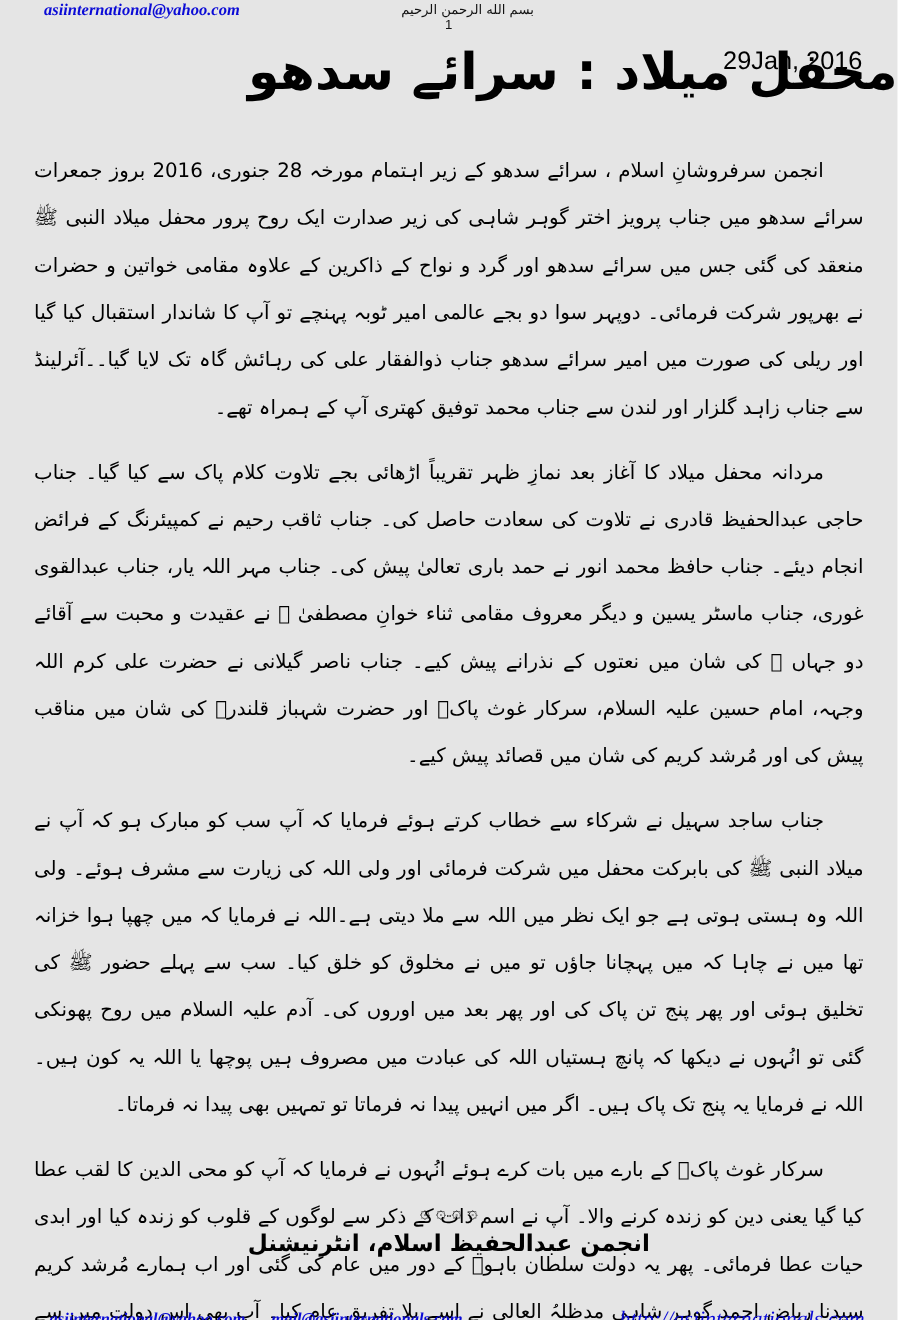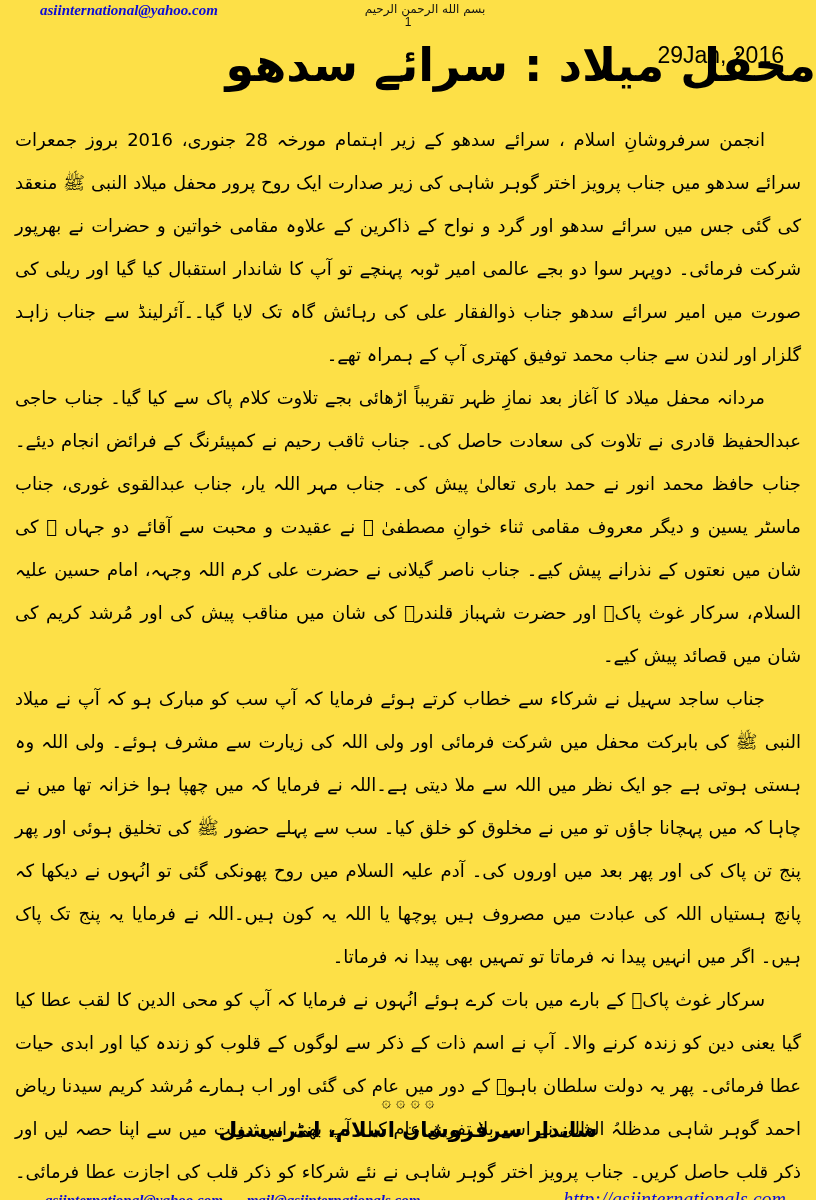--- a/index.html
+++ b/index.html
@@ -1,20 +1,20 @@
 <!DOCTYPE html>
 <html lang="ur"><head>
 <meta charset="utf-8">
 <style>
   html,body{margin:0;padding:0;background:#fff;}
   .page{
     position:relative;
     width:816px;height:1200px;
     margin:0 auto;
-    background:#fde047;
+    background:#e5e5e5;
     overflow:hidden;
     font-family:"DejaVu Sans",sans-serif;
     color:#000;
   }
   
   .top-email{
     position:absolute;left:40px;top:2px;
     font-family:"Liberation Serif",serif;
     font-style:italic;font-weight:bold;
     font-size:15px;color:#0b0bd6;
@@ -50,21 +50,21 @@
   
   .body-text{
     position:absolute;top:118px;left:15px;right:15px;
     direction:rtl;
     text-align:justify;
     font-size:18px;
     line-height:43px;
     color:#000;
   }
   .body-text p{
-    margin:0;
+    margin:16px;
     text-indent:36px;
   }
   
   .ornaments{
     position:absolute;left:0;right:0;top:1092px;
     text-align:center;
     font-size:16px;letter-spacing:6px;
     color:#000;
   }
   .org-name{
@@ -112,21 +112,21 @@
   <div class="body-text">
     <p>انجمن سرفروشانِ اسلام ، سرائے سدھو کے زیر اہتمام مورخہ 28 جنوری، 2016 بروز جمعرات سرائے سدھو میں جناب پرویز اختر گوہر شاہی کی زیر صدارت ایک روح پرور محفل میلاد النبی ﷺ منعقد کی گئی جس میں سرائے سدھو اور گرد و نواح کے ذاکرین کے علاوہ مقامی خواتین و حضرات نے بھرپور شرکت فرمائی۔ دوپہر سوا دو بجے عالمی امیر ٹوبہ پہنچے تو آپ کا شاندار استقبال کیا گیا اور ریلی کی صورت میں امیر سرائے سدھو جناب ذوالفقار علی کی رہائش گاہ تک لایا گیا۔۔آئرلینڈ سے جناب زاہد گلزار اور لندن سے جناب محمد توفیق کھتری آپ کے ہمراہ تھے۔</p>
     <p>مردانہ محفل میلاد کا آغاز بعد نمازِ ظہر تقریباً اڑھائی بجے تلاوت کلام پاک سے کیا گیا۔ جناب حاجی عبدالحفیظ قادری نے تلاوت کی سعادت حاصل کی۔ جناب ثاقب رحیم نے کمپیئرنگ کے فرائض انجام دیئے۔ جناب حافظ محمد انور نے حمد باری تعالیٰ پیش کی۔ جناب مہر اللہ یار، جناب عبدالقوی غوری، جناب ماسٹر یسین و دیگر معروف مقامی ثناء خوانِ مصطفیٰ ﷺ نے عقیدت و محبت سے آقائے دو جہاں ﷺ کی شان میں نعتوں کے نذرانے پیش کیے۔ جناب ناصر گیلانی نے حضرت علی کرم اللہ وجہہ، امام حسین علیہ السلام، سرکار غوث پاکؓ اور حضرت شہباز قلندرؒ کی شان میں مناقب پیش کی اور مُرشد کریم کی شان میں قصائد پیش کیے۔</p>
     <p>جناب ساجد سہیل نے شرکاء سے خطاب کرتے ہوئے فرمایا کہ آپ سب کو مبارک ہو کہ آپ نے میلاد النبی ﷺ کی بابرکت محفل میں شرکت فرمائی اور ولی اللہ کی زیارت سے مشرف ہوئے۔ ولی اللہ وہ ہستی ہوتی ہے جو ایک نظر میں اللہ سے ملا دیتی ہے۔اللہ نے فرمایا کہ میں چھپا ہوا خزانہ تھا میں نے چاہا کہ میں پہچانا جاؤں تو میں نے مخلوق کو خلق کیا۔ سب سے پہلے حضور ﷺ کی تخلیق ہوئی اور پھر پنج تن پاک کی اور پھر بعد میں اوروں کی۔ آدم علیہ السلام میں روح پھونکی گئی تو انُہوں نے دیکھا کہ پانچ ہستیاں اللہ کی عبادت میں مصروف ہیں پوچھا یا اللہ یہ کون ہیں۔اللہ نے فرمایا یہ پنج تک پاک ہیں۔ اگر میں انہیں پیدا نہ فرماتا تو تمہیں بھی پیدا نہ فرماتا۔</p>
     <p>سرکار غوث پاکؓ کے بارے میں بات کرے ہوئے انُہوں نے فرمایا کہ آپ کو محی الدین کا لقب عطا کیا گیا یعنی دین کو زندہ کرنے والا۔ آپ نے اسم ذات کے ذکر سے لوگوں کے قلوب کو زندہ کیا اور ابدی حیات عطا فرمائی۔ پھر یہ دولت سلطان باہوؒ کے دور میں عام کی گئی اور اب ہمارے مُرشد کریم سیدنا ریاض احمد گوہر شاہی مدظلہُ العالی نے اسے بلا تفریق عام کیا۔ آپ بھی اس دولت میں سے اپنا حصہ لیں اور ذکر قلب حاصل کریں۔ جناب پرویز اختر گوہر شاہی نے نئے شرکاء کو ذکر قلب کی اجازت عطا فرمائی۔ شام تقریباً 5:15 بجے اس محفل میلاد کا اختتام درود و سلام و دعائے خیر ہوا۔ جناب حاجی عبدالحفیظ قادری نے دعائے خیر فرمائی۔</p>
 
   </div>
 
   <div class="ornaments">۞ ۞ ۞ ۞</div>
 
-  <div class="org-name">شاندار سرفروشان اسلام، انٹرنیشنل</div>
+  <div class="org-name">انجمن عبدالحفیظ اسلام، انٹرنیشنل</div>
 
   <div class="bottom-bar">
     <div class="bottom-emails">
       <span>asiinternational@yahoo.com</span><span class="sep">,</span><span>mail@asiinternationals.com</span>
     </div>
     <div class="website">http://asiinternationals.com</div>
   </div>
 
 </div>
 

